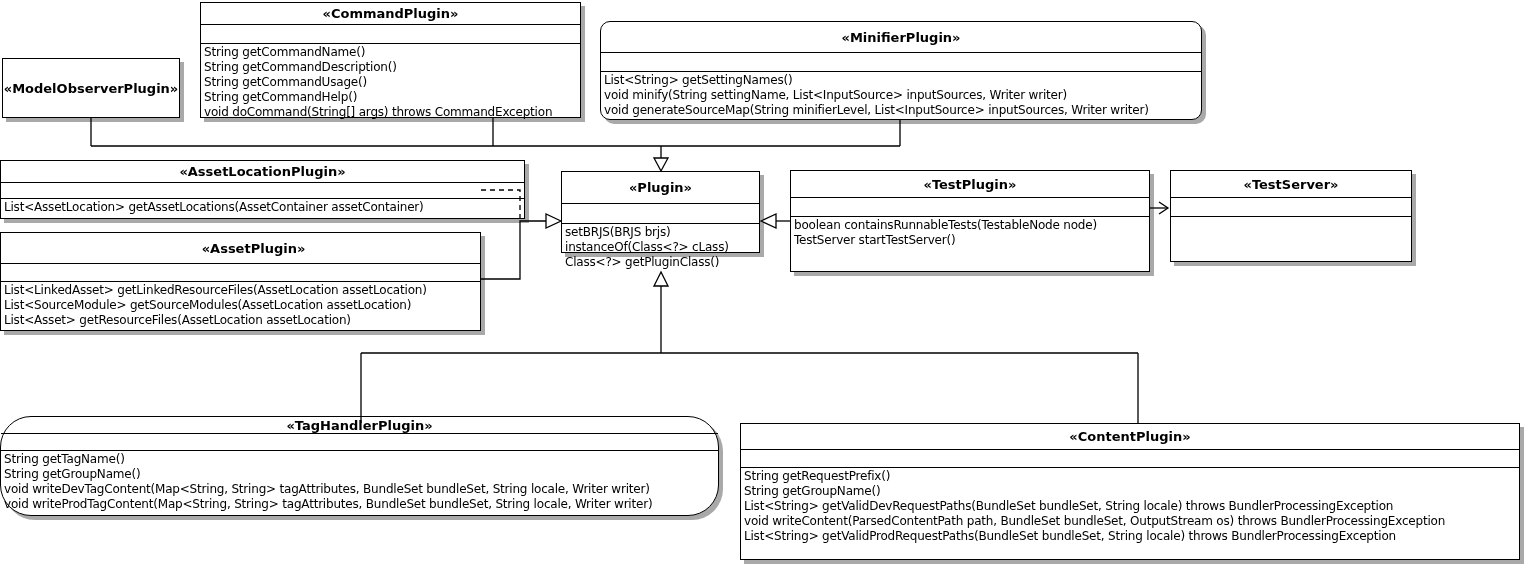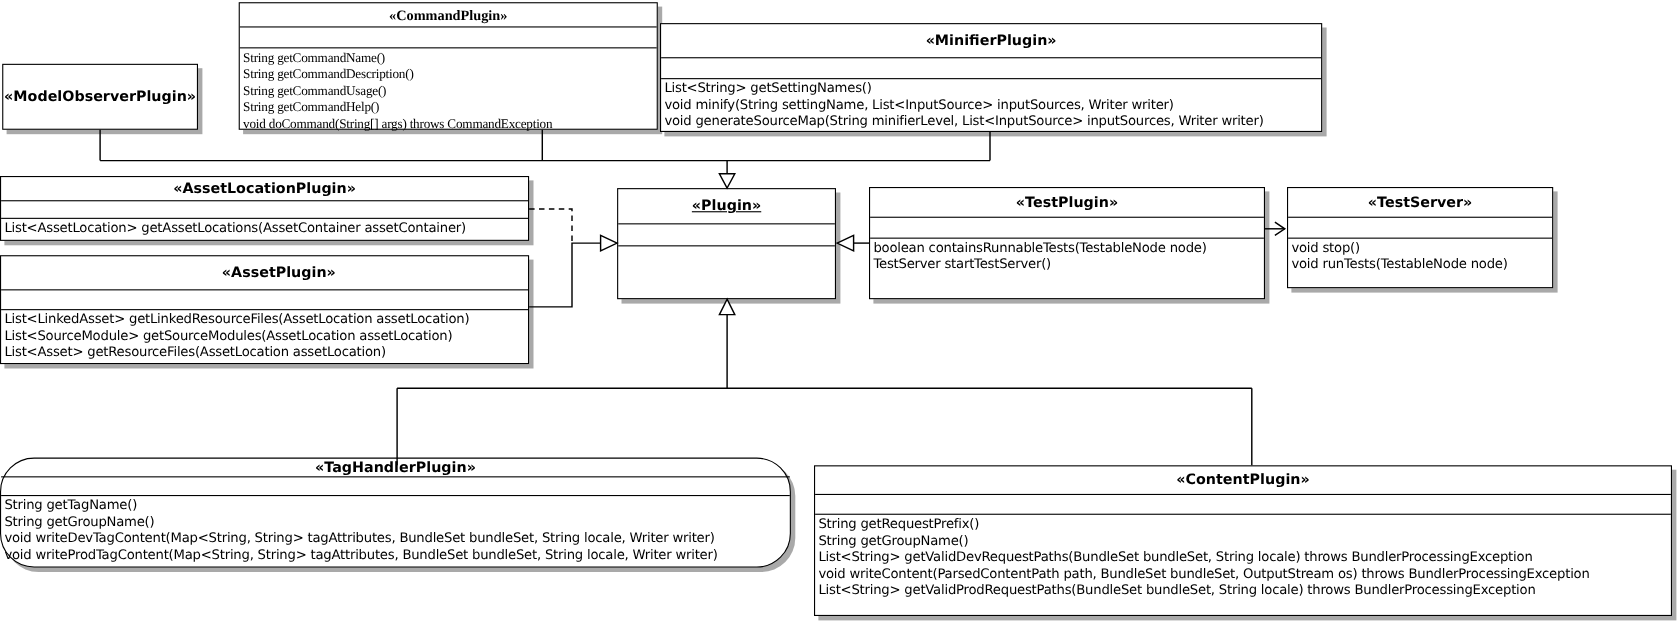--- a/index.html
+++ b/index.html
@@ -36,81 +36,82 @@
 </style>
 </head>
 <body>
 
 <div class="canvas">
 
   <div class="uml-class title-only" style="left:2px;top:58px;width:178px;height:60px;">
     <div class="uml-title">«ModelObserverPlugin»</div>
   </div>
 
-  <div class="uml-class" style="left:217px;top:2px;width:381px;height:116px;font-family:Liberation Serif, serif;">
+  <div class="uml-class" style="left:200px;top:2px;width:381px;height:116px;">
     <div class="uml-title" style="height:22px;">«CommandPlugin»</div>
     <div class="uml-attrs" style="height:19px;"></div>
     <div class="uml-methods">
       <div>String getCommandName()</div>
       <div>String getCommandDescription()</div>
       <div>String getCommandUsage()</div>
       <div>String getCommandHelp()</div>
       <div>void doCommand(String[] args) throws CommandException</div>
     </div>
   </div>
 
-  <div class="uml-class" style="left:600px;top:21px;width:602px;height:99px;">
+  <div class="uml-class" style="left:600px;top:21px;width:602px;height:99px;border-radius:10px;">
     <div class="uml-title" style="height:31px;">«MinifierPlugin»</div>
     <div class="uml-attrs" style="height:19px;"></div>
     <div class="uml-methods">
       <div>List&lt;String&gt; getSettingNames()</div>
       <div>void minify(String settingName, List&lt;InputSource&gt; inputSources, Writer writer)</div>
       <div>void generateSourceMap(String minifierLevel, List&lt;InputSource&gt; inputSources, Writer writer)</div>
     </div>
   </div>
 
-  <div class="uml-class" style="left:0px;top:160px;width:481px;height:59px;">
+  <div class="uml-class" style="left:0px;top:160px;width:525px;height:59px;">
     <div class="uml-title" style="height:22px;">«AssetLocationPlugin»</div>
     <div class="uml-attrs" style="height:16px;"></div>
     <div class="uml-methods">
       <div>List&lt;AssetLocation&gt; getAssetLocations(AssetContainer assetContainer)</div>
     </div>
   </div>
 
   <div class="uml-class" style="left:0px;top:232px;width:481px;height:99px;">
     <div class="uml-title" style="height:31px;padding-left:26px;">«AssetPlugin»</div>
     <div class="uml-attrs" style="height:18px;"></div>
     <div class="uml-methods">
       <div>List&lt;LinkedAsset&gt; getLinkedResourceFiles(AssetLocation assetLocation)</div>
       <div>List&lt;SourceModule&gt; getSourceModules(AssetLocation assetLocation)</div>
       <div>List&lt;Asset&gt; getResourceFiles(AssetLocation assetLocation)</div>
     </div>
   </div>
 
-  <div class="uml-class" style="left:561px;top:171px;width:199px;height:101px;text-decoration:underline;">
+  <div class="uml-class" style="left:561px;top:171px;width:199px;height:82px;">
     <div class="uml-title" style="height:32px;">«Plugin»</div>
     <div class="uml-attrs" style="height:20px;"></div>
+    <div class="uml-methods">
+      <div>setBRJS(BRJS brjs)</div>
+      <div>instanceOf(Class&lt;?&gt; cLass)</div>
+      <div>Class&lt;?&gt; getPluginClass()</div>
+    </div>
   </div>
 
   <div class="uml-class" style="left:790px;top:170px;width:360px;height:102px;">
     <div class="uml-title" style="height:27px;">«TestPlugin»</div>
     <div class="uml-attrs" style="height:19px;"></div>
     <div class="uml-methods">
       <div>boolean containsRunnableTests(TestableNode node)</div>
       <div>TestServer startTestServer()</div>
     </div>
   </div>
 
   <div class="uml-class" style="left:1170px;top:170px;width:242px;height:92px;">
     <div class="uml-title" style="height:27px;">«TestServer»</div>
     <div class="uml-attrs" style="height:19px;"></div>
-    <div class="uml-methods">
-      <div>void stop()</div>
-      <div>void runTests(TestableNode node)</div>
-    </div>
   </div>
 
   <div class="uml-class" style="left:0px;top:416px;width:719px;height:100px;border-radius:31px;">
     <div class="uml-title" style="height:17px;">«TagHandlerPlugin»</div>
     <div class="uml-attrs" style="height:17px;"></div>
     <div class="uml-methods">
       <div>String getTagName()</div>
       <div>String getGroupName()</div>
       <div>void writeDevTagContent(Map&lt;String, String&gt; tagAttributes, BundleSet bundleSet, String locale, Writer writer)</div>
       <div>void writeProdTagContent(Map&lt;String, String&gt; tagAttributes, BundleSet bundleSet, String locale, Writer writer)</div>

